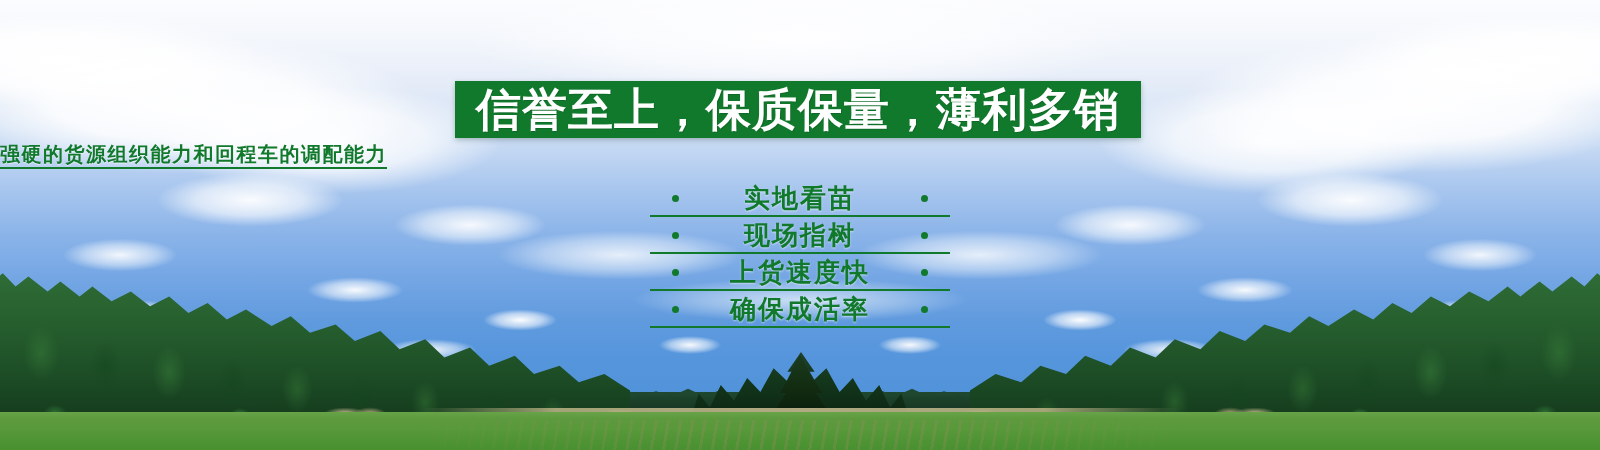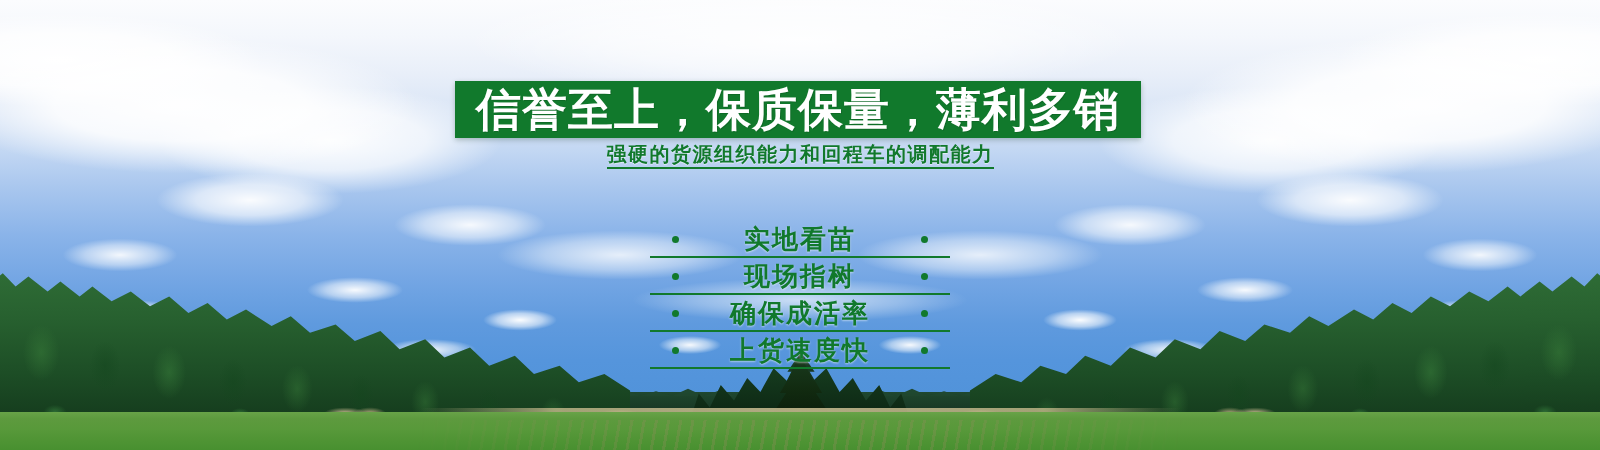--- a/index.html
+++ b/index.html
@@ -288,41 +288,40 @@
     line-height: 1;
     white-space: nowrap;
     text-shadow: 1px 1px 0 rgba(0,0,0,0.12);
   }
 
   #subtitle {
     position: absolute;
     left: 0;
     top: 143px;
     width: 1600px;
-    text-align: center;
+    text-align: left;
     font-family: Liberation Serif, serif;
   }
   #subtitle-text {
     display: inline-block;
     color: #11792c;
     font-size: 20px;
     font-weight: bold;
     letter-spacing: 1.5px;
     border-bottom: 2px solid #11792c;
     padding-bottom: 2px;
     line-height: 1.1;
     text-shadow: 0 1px 1px rgba(255,255,255,0.6);
   }
 
   #feature-list {
     position: absolute;
     left: 650px;
     top: 180px;
     width: 300px;
-    margin-top: 41px;
   }
   .feature-row {
     position: relative;
     height: 35px;
     display: flex;
     align-items: center;
     justify-content: center;
     border-bottom: 2px solid #11792c;
   }
   .feature-label {
@@ -385,25 +384,25 @@
 
 
     <div class="feature-row">
       <span class="bullet-dot bullet-left"></span>
       <span class="feature-label">现场指树</span>
       <span class="bullet-dot bullet-right"></span>
     </div>
 
     <div class="feature-row">
       <span class="bullet-dot bullet-left"></span>
+      <span class="feature-label">上货速度快</span>
+      <span class="bullet-dot bullet-right"></span>
+    </div>
+
+    <div class="feature-row">
+      <span class="bullet-dot bullet-left"></span>
       <span class="feature-label">确保成活率</span>
       <span class="bullet-dot bullet-right"></span>
     </div>
 
-    <div class="feature-row">
-      <span class="bullet-dot bullet-left"></span>
-      <span class="feature-label">上货速度快</span>
-      <span class="bullet-dot bullet-right"></span>
-    </div>
-
   </div>
 
 </div>
 
 </body></html>

